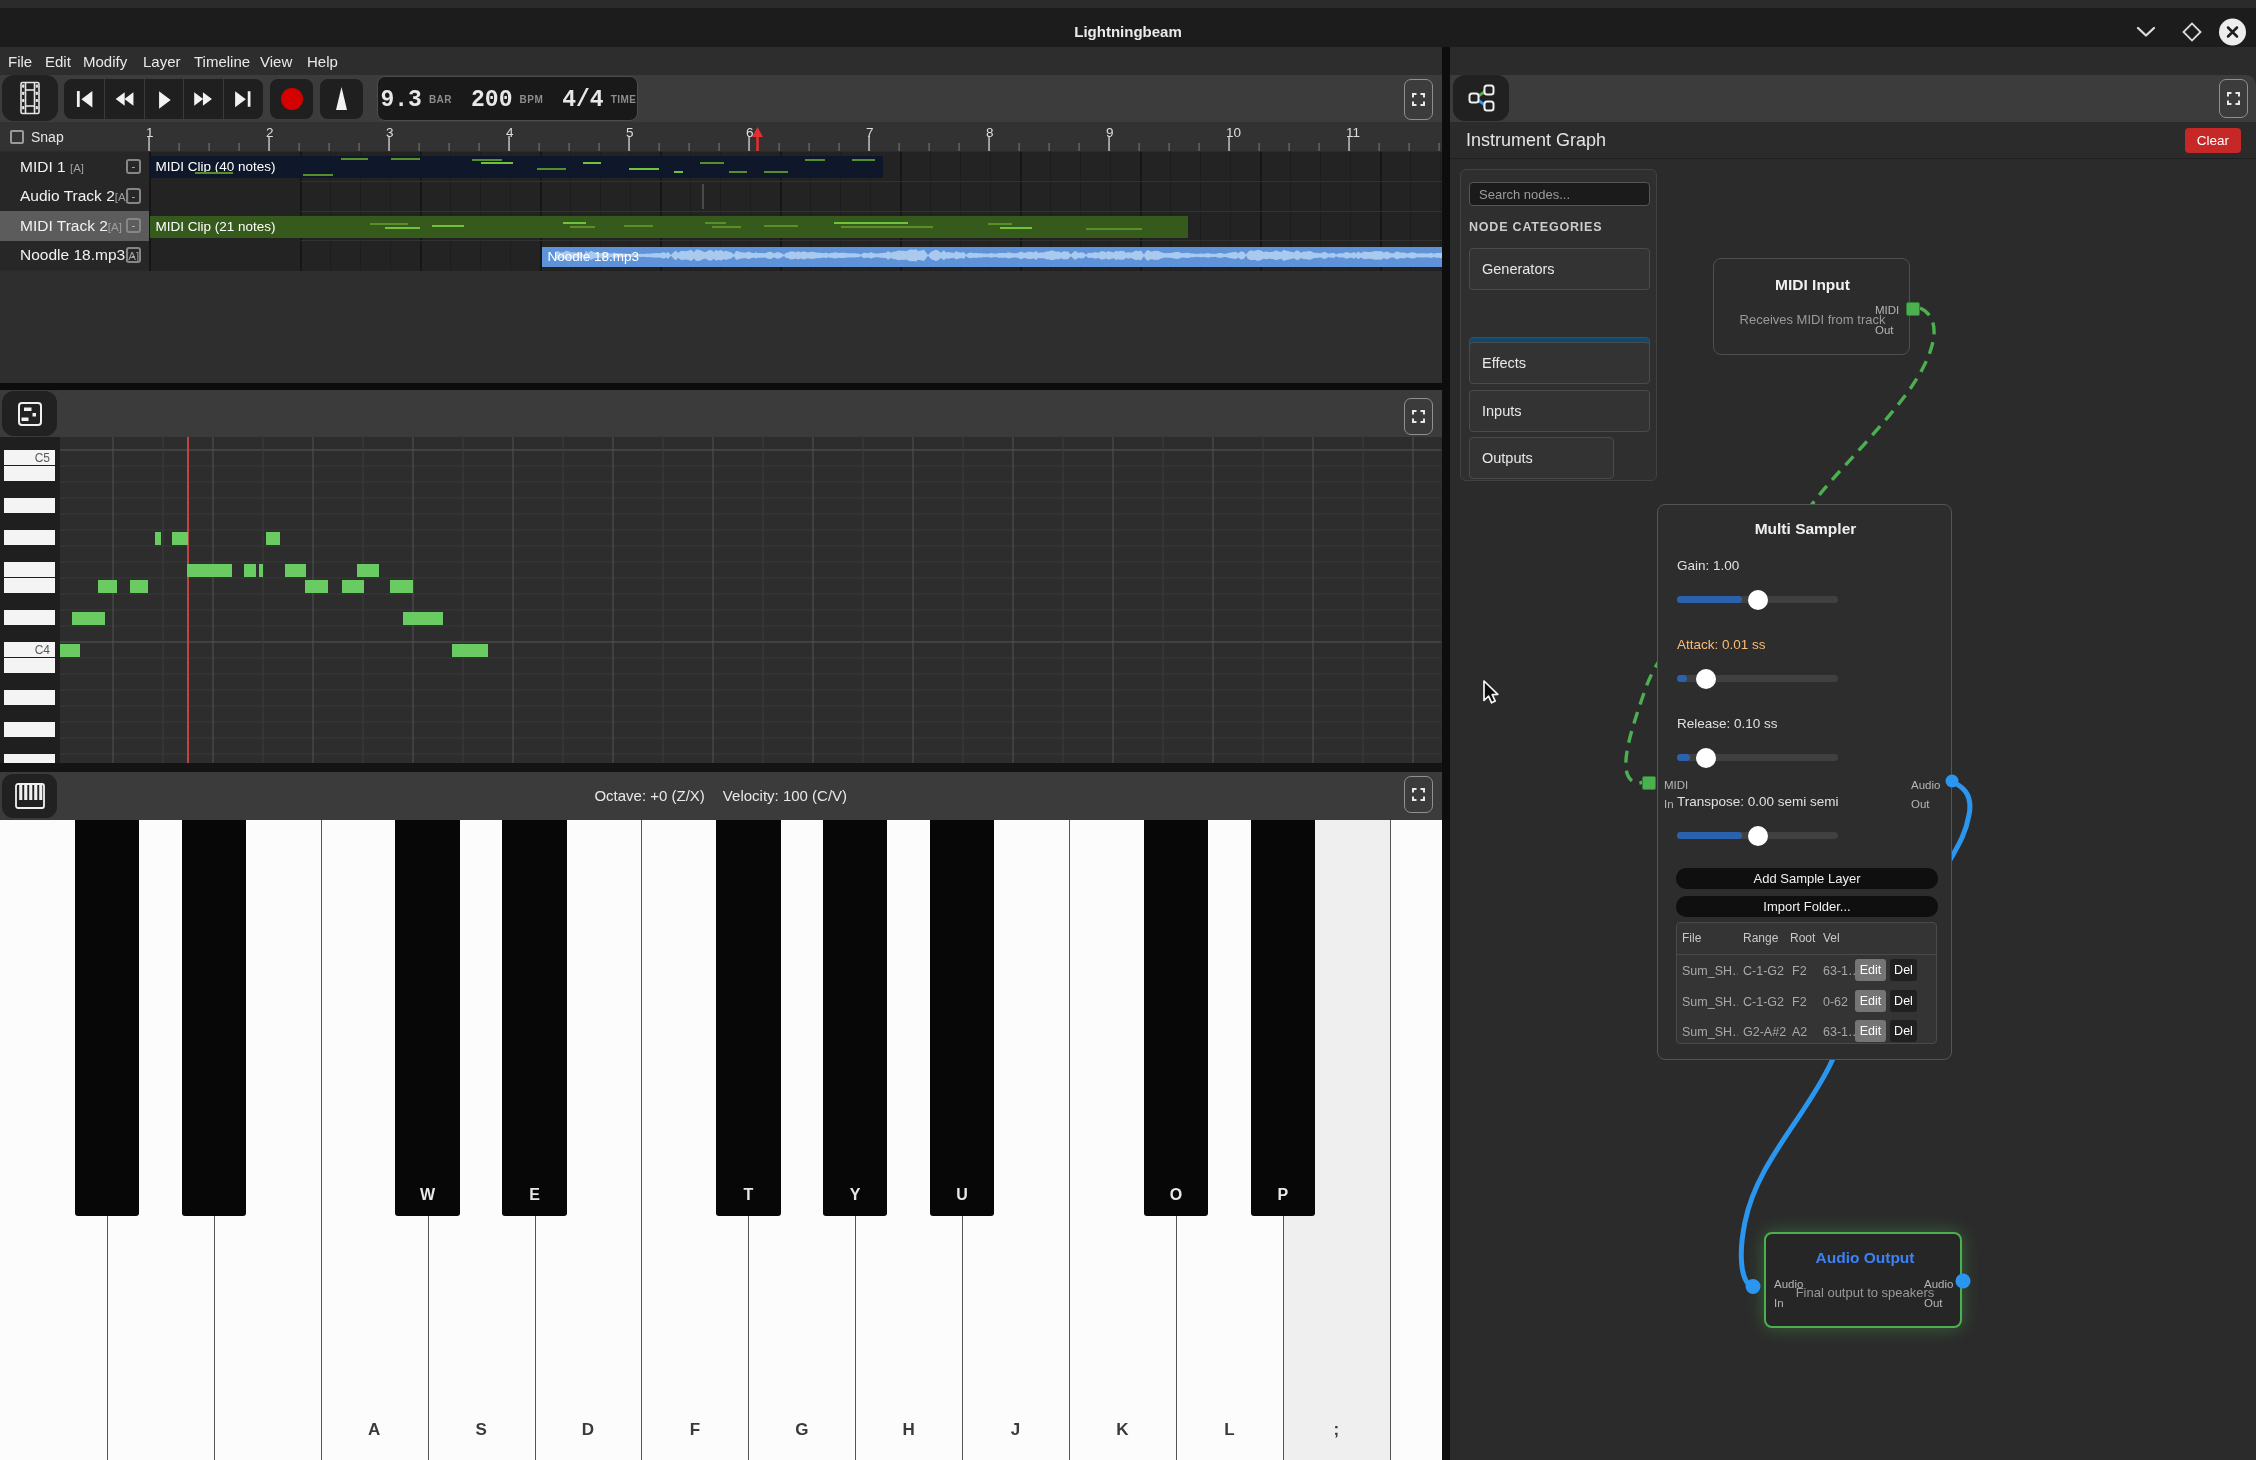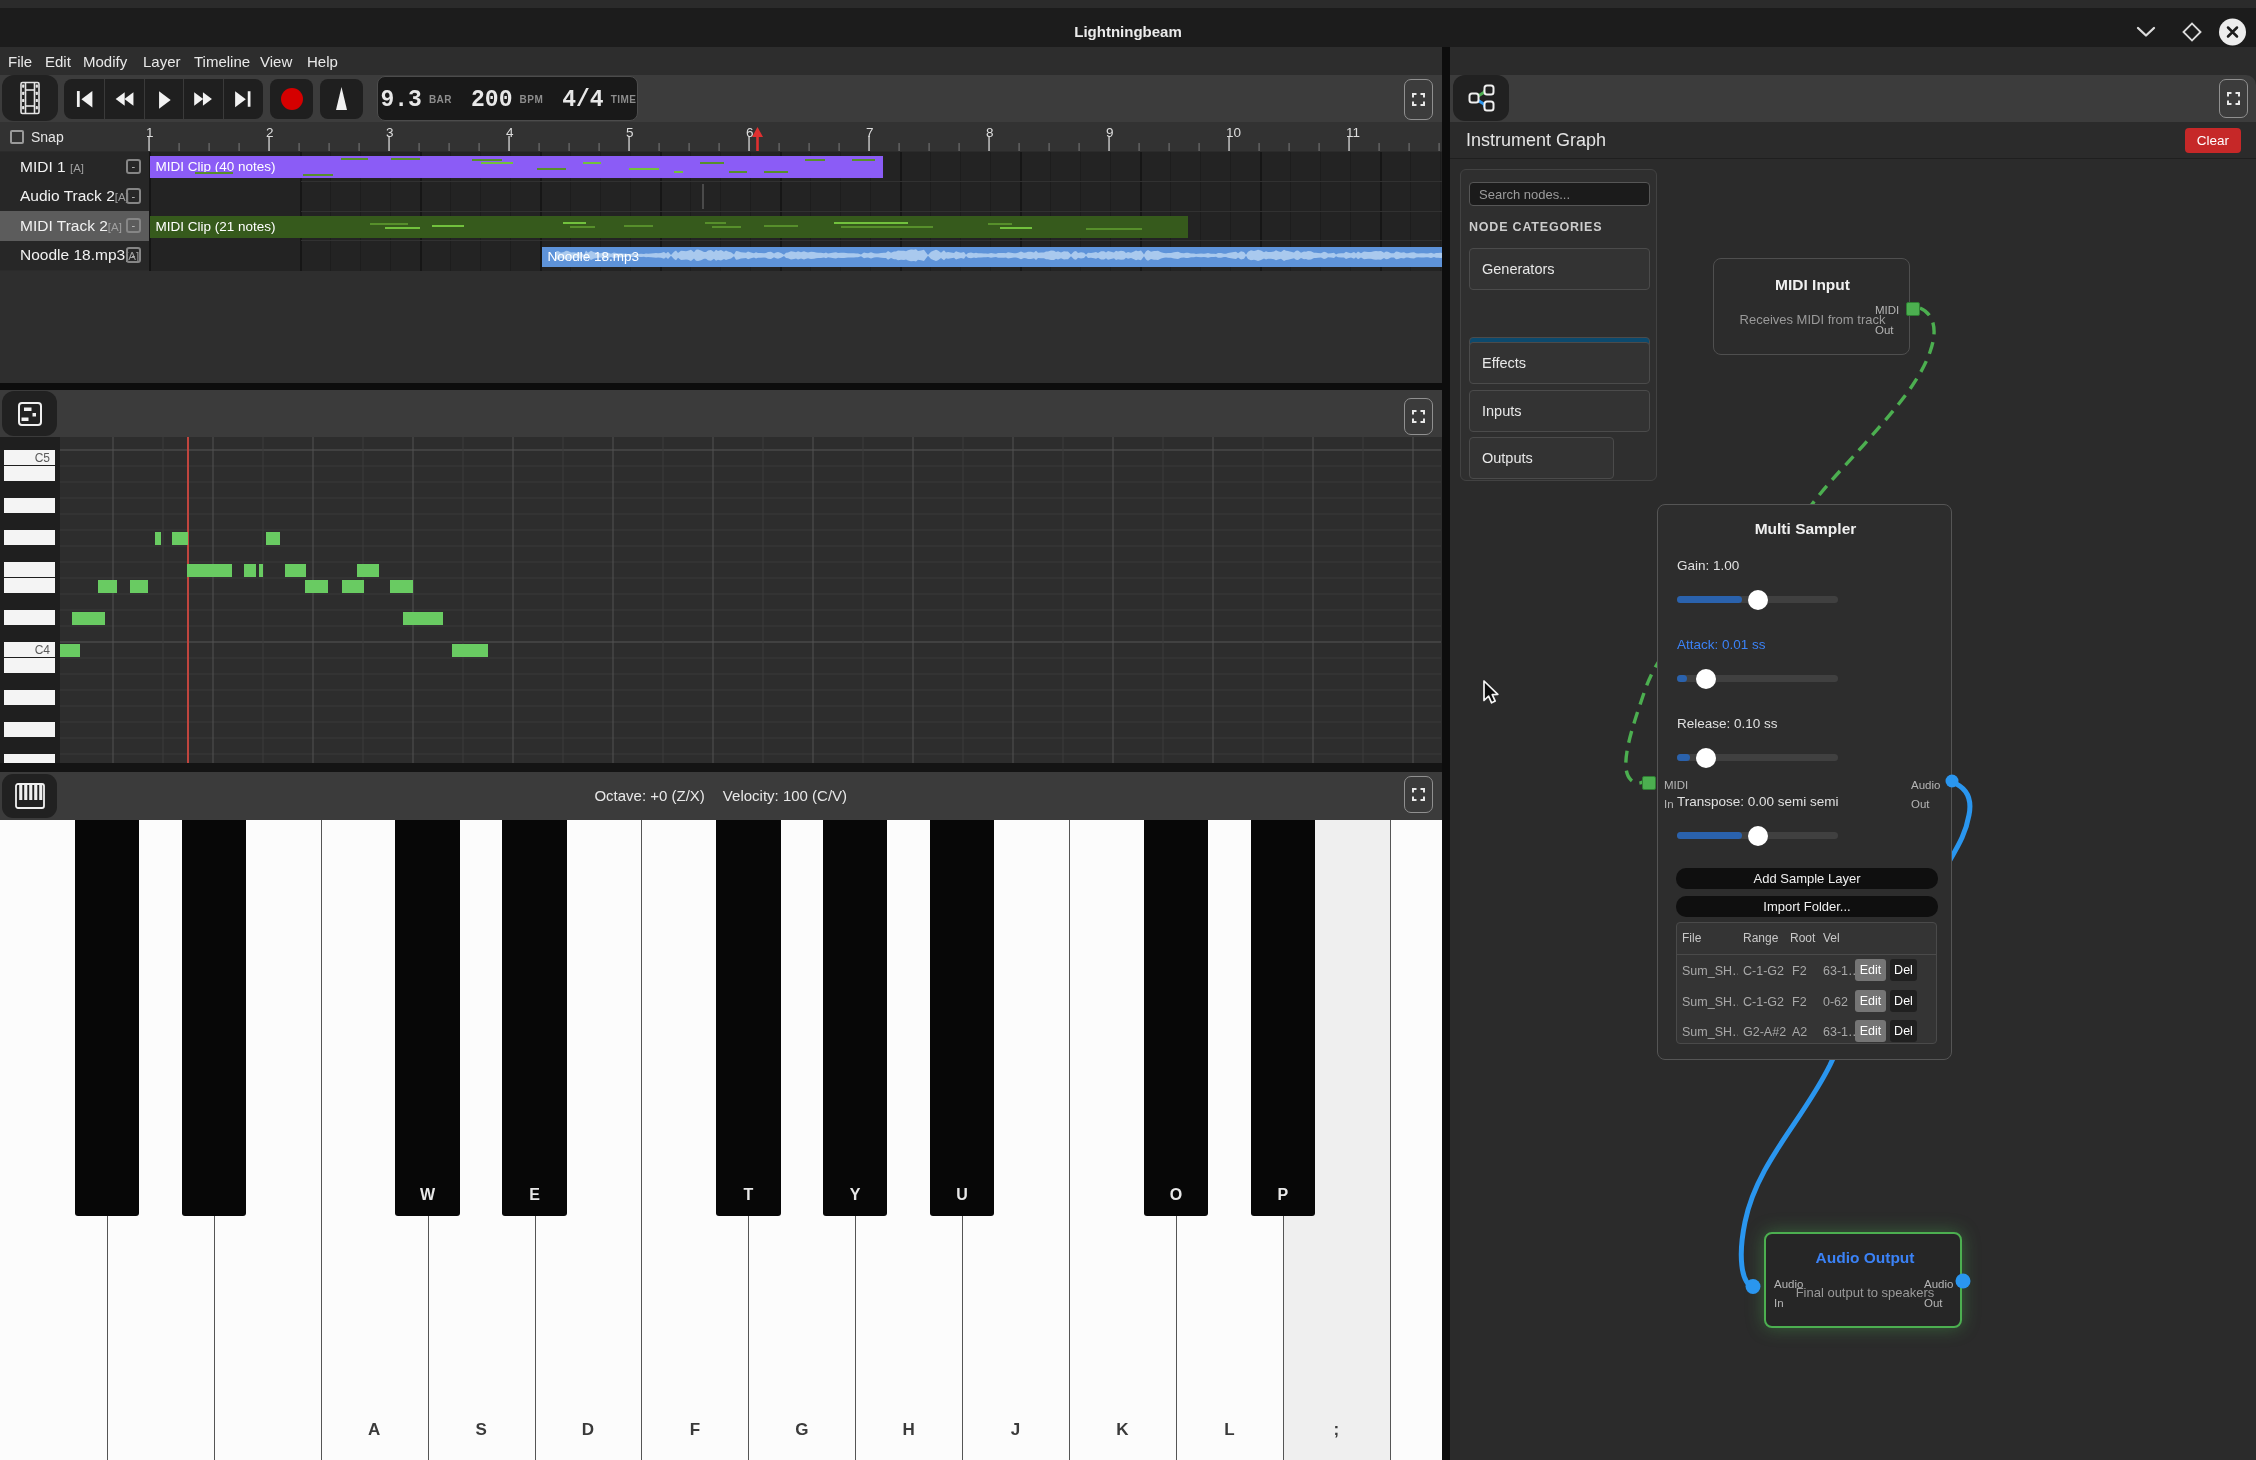--- a/index.html
+++ b/index.html
@@ -235,21 +235,21 @@
       <div style="position:absolute;left:125.5px;top:6.75px;width:15.5px;height:15.5px;border:2px solid #868686;border-radius:3px;display:flex;align-items:center;justify-content:center;color:#c0c0c0;font-size:11px;line-height:1;">-</div>
     </div>
     <div style="position:absolute;left:0px;top:89px;width:148.5px;height:29.5px;background:#272727;">
       <div style="position:absolute;left:20px;top:0px;width:128px;height:29.5px;display:flex;align-items:baseline;white-space:nowrap;overflow:hidden;padding-top:5.75px;">
         <span style="font-size:15.5px;color:#f2f2f2;">Noodle 18.mp3</span>
         <span style="font-size:11.5px;color:#9f9f9f;">[A]</span>
       </div>
       <div style="position:absolute;left:125.5px;top:6.75px;width:15.5px;height:15.5px;border:2px solid #868686;border-radius:3px;display:flex;align-items:center;justify-content:center;color:#c0c0c0;font-size:11px;line-height:1;">-</div>
     </div>
     <div style="position:absolute;left:148.5px;top:0px;width:2px;height:119px;background:#151515;"></div>
-    <div style="position:absolute;left:150px;top:4px;width:733px;height:22.5px;background:#8b5cf6;">
+    <div style="position:absolute;left:150px;top:4px;width:733px;height:22.5px;background:#0f172a;">
       <div style="position:absolute;left:5.5px;top:0px;width:723px;height:22.5px;display:flex;align-items:center;color:#fff;font-size:13.5px;white-space:nowrap;">MIDI Clip (40 notes)</div>
       <div style="position:absolute;left:45px;top:16px;width:38px;height:2.2px;background:#578f2b;"></div>
       <div style="position:absolute;left:153px;top:18.5px;width:30px;height:2.2px;background:#578f2b;"></div>
       <div style="position:absolute;left:191px;top:2.5px;width:27px;height:2.2px;background:#578f2b;"></div>
       <div style="position:absolute;left:241px;top:2.5px;width:29px;height:2.2px;background:#578f2b;"></div>
       <div style="position:absolute;left:322px;top:3px;width:30px;height:2.2px;background:#578f2b;"></div>
       <div style="position:absolute;left:331px;top:6px;width:32px;height:2.2px;background:#72c13d;"></div>
       <div style="position:absolute;left:387px;top:12px;width:29px;height:2.2px;background:#578f2b;"></div>
       <div style="position:absolute;left:433px;top:6px;width:18px;height:2.2px;background:#72c13d;"></div>
       <div style="position:absolute;left:479px;top:12px;width:30px;height:2.2px;background:#72c13d;"></div>
@@ -533,21 +533,21 @@
     <div style="position:absolute;left:161px;top:64px;width:40px;height:14px;display:flex;align-items:center;color:#b5b5b5;font-size:11.5px;">Out</div>
     <div style="position:absolute;left:191.5px;top:43px;width:14px;height:14px;background:#4caf50;border:1px solid #2e7d32;border-radius:2px;"></div>
   </div>
 <div style="position:absolute;left:1657px;top:504px;width:295px;height:556px;background:#2d2d2d;border:1.5px solid #555;border-radius:8px;">
     <div style="position:absolute;left:0px;top:14px;width:295px;height:20px;display:flex;align-items:center;justify-content:center;color:#f0f0f0;font-size:15.5px;font-weight:bold;">Multi Sampler</div>
     <div style="position:absolute;left:19px;top:51px;width:260px;height:18px;display:flex;align-items:center;color:#e0e0e0;font-size:13.5px;">Gain: 1.00</div>
     <div style="position:absolute;left:19px;top:91px;width:161px;height:7px;background:#404040;border-radius:3.5px;">
       <div style="position:absolute;left:0px;top:0px;width:65px;height:7px;background:#2a62ad;border-radius:3.5px;"></div>
     </div>
     <div style="position:absolute;left:90px;top:84.5px;width:20px;height:20px;background:#fff;border-radius:50%;"></div>
-    <div style="position:absolute;left:19px;top:130px;width:260px;height:18px;display:flex;align-items:center;color:#3b82f6;font-size:13.5px;text-align:center;">Attack: 0.01 ss</div>
+    <div style="position:absolute;left:19px;top:130px;width:260px;height:18px;display:flex;align-items:center;color:#fdba74;font-size:13.5px;text-align:center;">Attack: 0.01 ss</div>
     <div style="position:absolute;left:19px;top:170px;width:161px;height:7px;background:#404040;border-radius:3.5px;">
       <div style="position:absolute;left:0px;top:0px;width:10px;height:7px;background:#2a62ad;border-radius:3.5px;"></div>
     </div>
     <div style="position:absolute;left:38px;top:163.5px;width:20px;height:20px;background:#fff;border-radius:50%;"></div>
     <div style="position:absolute;left:19px;top:209px;width:260px;height:18px;display:flex;align-items:center;color:#e0e0e0;font-size:13.5px;">Release: 0.10 ss</div>
     <div style="position:absolute;left:19px;top:249px;width:161px;height:7px;background:#404040;border-radius:3.5px;">
       <div style="position:absolute;left:0px;top:0px;width:13px;height:7px;background:#2a62ad;border-radius:3.5px;"></div>
     </div>
     <div style="position:absolute;left:38px;top:242.5px;width:20px;height:20px;background:#fff;border-radius:50%;"></div>
     <div style="position:absolute;left:19px;top:287px;width:260px;height:18px;display:flex;align-items:center;color:#e0e0e0;font-size:13.5px;">Transpose: 0.00 semi semi</div>

